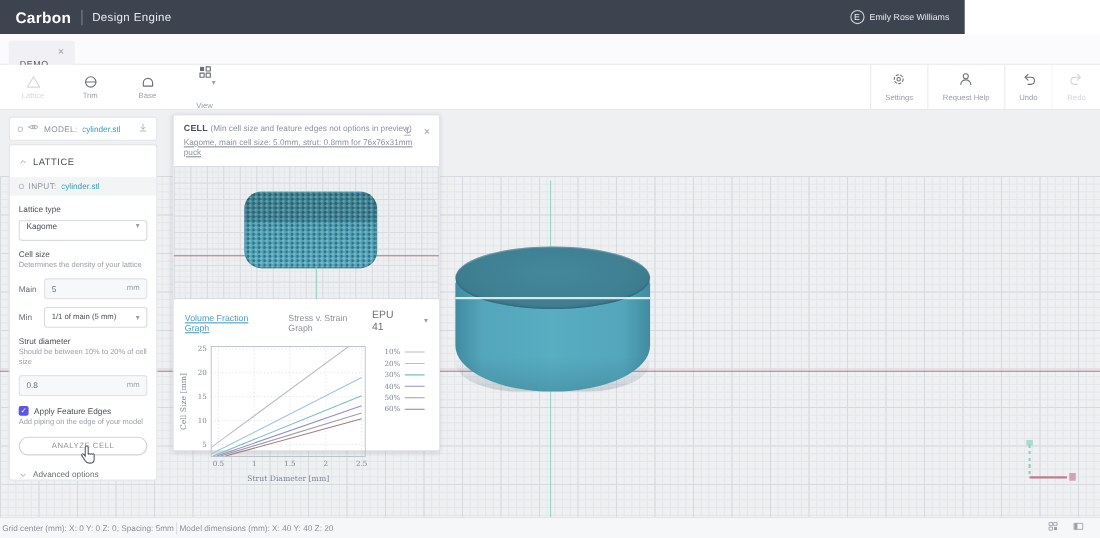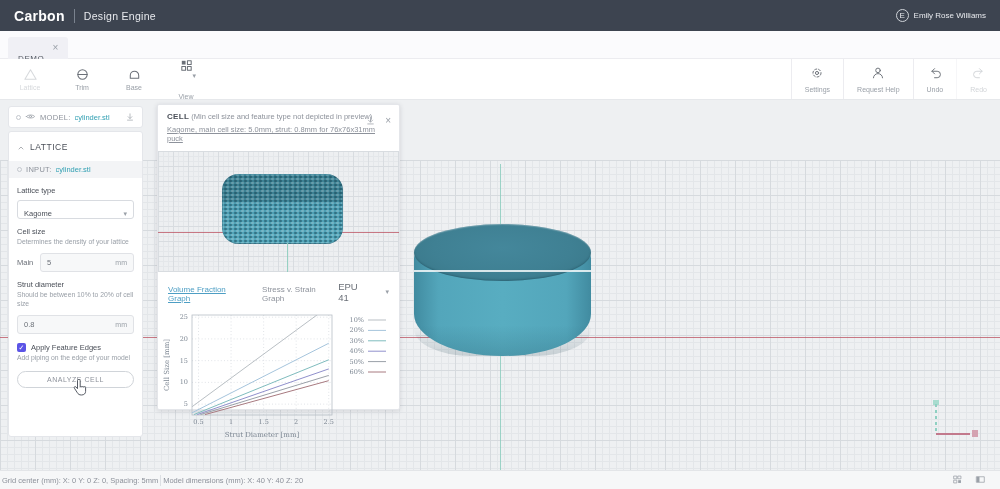--- a/index.html
+++ b/index.html
@@ -1,19 +1,19 @@
 <!DOCTYPE html>
 <html style="--accent-teal: #33a0b3; --accent-purple: #7b68e8;"><head>
 <meta charset="utf-8">
 <style>
   * { margin:0; padding:0; box-sizing:border-box; }
   html,body { width:1000px; height:489px; font-family:"Liberation Sans",sans-serif; background:#fff; overflow:hidden; position:relative; }
 
   
-  .titlebar { position:absolute; left:0; top:0; width:1000px; height:31px; background:#3d4450; display:flex; align-items:center; padding:0 14px; color:#fff; }
+  .titlebar { position:absolute; left:0; top:0; width:877px; height:31px; background:#3d4450; display:flex; align-items:center; padding:0 14px; color:#fff; }
   .brand { font-weight:bold; font-size:14px; letter-spacing:.3px; }
   .brand-divider { width:1px; height:14px; background:#7a828e; margin:0 9px; }
   .product { font-size:10.5px; color:#e8eaee; font-weight:300; letter-spacing:.3px; }
   .userbox { margin-left:auto; display:flex; align-items:center; gap:5px; }
   .avatar { width:13px; height:13px; border:1px solid #cfd3d9; border-radius:50%; font-size:8px; display:flex; align-items:center; justify-content:center; color:#e8eaee; }
   .username { font-size:8px; color:#e8eaee; }
 
   
   .tabrow { position:absolute; left:0; top:31px; width:1000px; height:28px; background:#fbfbfd; border-bottom:1px solid #ececf0; }
   .tab { position:absolute; left:8px; top:6px; height:22px; background:#f0f0f5; border-radius:3px 3px 0 0; display:flex; align-items:center; gap:8px; padding:0 10px; }
@@ -107,21 +107,21 @@
   .row-value { font-size:7.5px; color:#33a0b3; white-space:nowrap; overflow:hidden; text-overflow:ellipsis; }
   .model-dl { margin-left:auto; }
 
   .lattice-panel { left:8px; top:131px; width:135px; height:306px; overflow:hidden; }
   .lp-header { display:flex; align-items:center; gap:5px; padding:6px 8px 5px 8px; }
   .lp-header .hlabel { font-size:8.5px; letter-spacing:.5px; color:#4a4f58; }
   .input-row { display:flex; align-items:center; gap:4px; background:#f3f4f6; padding:4px 8px; }
   .field-label { font-size:7.5px; color:#4a4f58; margin:8px 8px 0 8px; }
   .field-desc { font-size:6.8px; color:#9aa0a8; margin:2px 8px 0 8px; line-height:1.25; }
   .select { margin:5px 8px 0 8px; height:19px; border:1px solid #d8dbe0; border-radius:3px; background:#fff;
-    display:flex; align-items:flex-end; padding:0 6px; font-size:7.5px; color:#4a4f58; cursor:pointer; }
+    display:flex; align-items:flex-start; padding:0 6px; font-size:7.5px; color:#4a4f58; cursor:pointer; }
   .select .caret { margin-left:auto; font-size:7px; color:#9aa0a8; }
   .inline-row { display:flex; align-items:center; margin:7px 8px 0 8px; gap:5px; }
   .inline-row .ilabel { font-size:7.5px; color:#6b7078; width:18px; flex:0 0 auto; }
   .textfield { flex:1; height:19px; border:1px solid #e0e2e6; border-radius:3px; background:#f7f8f9; display:flex; align-items:center; overflow:hidden; }
   .textfield input { flex:1; min-width:0; border:0; background:transparent; font-size:7.5px; color:#6b7078; padding:0 6px; font-family:"Liberation Sans",sans-serif; outline:none; }
   .unit { font-size:7px; color:#9aa0a8; padding:0 6px; flex:0 0 auto; }
   .inline-select { flex:1; height:19px; border:1px solid #d8dbe0; border-radius:3px; background:#fff; display:flex; align-items:center; padding:0 6px; font-size:7px; color:#4a4f58; cursor:pointer; }
   .inline-select .caret { margin-left:auto; font-size:7px; color:#9aa0a8; }
   .checkbox-row { display:flex; align-items:center; gap:5px; margin:9px 8px 0 8px; cursor:pointer; }
   .checkbox { width:9px; height:9px; background:#5b54e6; border-radius:2px; color:#fff; font-size:7px; line-height:9px; text-align:center; flex:0 0 auto; }
@@ -245,21 +245,21 @@
     <div class="gizmo-v"></div>
     <div class="gizmo-h"></div>
     <div class="gizmo-h-cap"></div>
   </div>
 </div>
 
 <div class="cell-panel">
   <div class="cp-head">
     <div class="cp-title-row">
       <span class="cp-title">CELL</span>
-      <span class="cp-note">(Min cell size and feature type not depicted in preview)</span>
+      <span class="cp-note">(Min cell size and feature edges not options in preview)</span>
     </div>
     <div class="cp-sub">Kagome, main cell size: 5.0mm, strut: 0.8mm for 76x76x31mm puck</div>
     <div class="cp-icons">
       <span><svg width="11" height="11" viewBox="0 0 16 16">
             <path class="icon-stroke icon-gray" d="M8,3 v7 M5,7.5 L8,10.5 L11,7.5 M4,13 h8"></path>
           </svg></span>
       <span class="cp-close">×</span>
     </div>
   </div>
 
@@ -363,20 +363,27 @@
   <div class="field-desc">Determines the density of your lattice</div>
 
   <div class="inline-row">
     <span class="ilabel">Main</span>
     <span class="textfield">
       <input value="5" style="">
       <span class="unit">mm</span>
     </span>
   </div>
 
+  <div class="inline-row">
+    <span class="ilabel">Min</span>
+    <span class="inline-select">
+      <span>1/1 of main (5 mm)</span>
+      <span class="caret">▾</span>
+    </span>
+  </div>
 
   <div class="field-label">Strut diameter</div>
   <div class="field-desc">Should be between 10% to 20% of cell size</div>
   <div class="inline-row">
     <span class="textfield">
       <input value="0.8" style="">
       <span class="unit">mm</span>
     </span>
   </div>
 
@@ -388,20 +395,26 @@
 
   <div class="analyze-btn">
     <span>ANALYZE CELL</span>
     <span class="hand-cursor">
       <svg width="17" height="19" viewBox="0 0 17 19">
           <path d="M5.5,1.5 v8.2 l-1.6,-1.8 c-.9,-.9 -2.2,.2 -1.5,1.3 l3,4.6 c.8,1.3 1.8,2.2 4,2.2 c2.8,0 4.2,-1.6 4.2,-3.6 v-4 c0,-1.1 -1.5,-1.1 -1.8,-.1 c-.1,-1.1 -1.6,-1.1 -1.9,-.1 c-.1,-1 -1.5,-1 -1.7,0 v-6.7 c0,-1.5 -2.7,-1.5 -2.7,0 z" fill="#fff" stroke="#555a63" stroke-width="1"></path>
         </svg>
     </span>
   </div>
 
+  <div class="adv-row">
+    <span><svg width="8" height="8" viewBox="0 0 16 16">
+          <path class="icon-stroke" d="M4,6 L8,10 L12,6"></path>
+        </svg></span>
+    <span class="adv-label">Advanced options</span>
+  </div>
 
 </div>
 
 <div class="statusbar">
   <span class="status-text">Grid center (mm): X: 0  Y: 0  Z: 0, Spacing: 5mm</span>
   <span class="status-divider"></span>
   <span class="status-text">Model dimensions (mm): X: 40  Y: 40  Z: 20</span>
   <span class="status-icons">
     <span><svg width="11" height="11" viewBox="0 0 16 16">
           <rect class="icon-stroke icon-gray" x="3" y="3" width="4" height="4"></rect>

